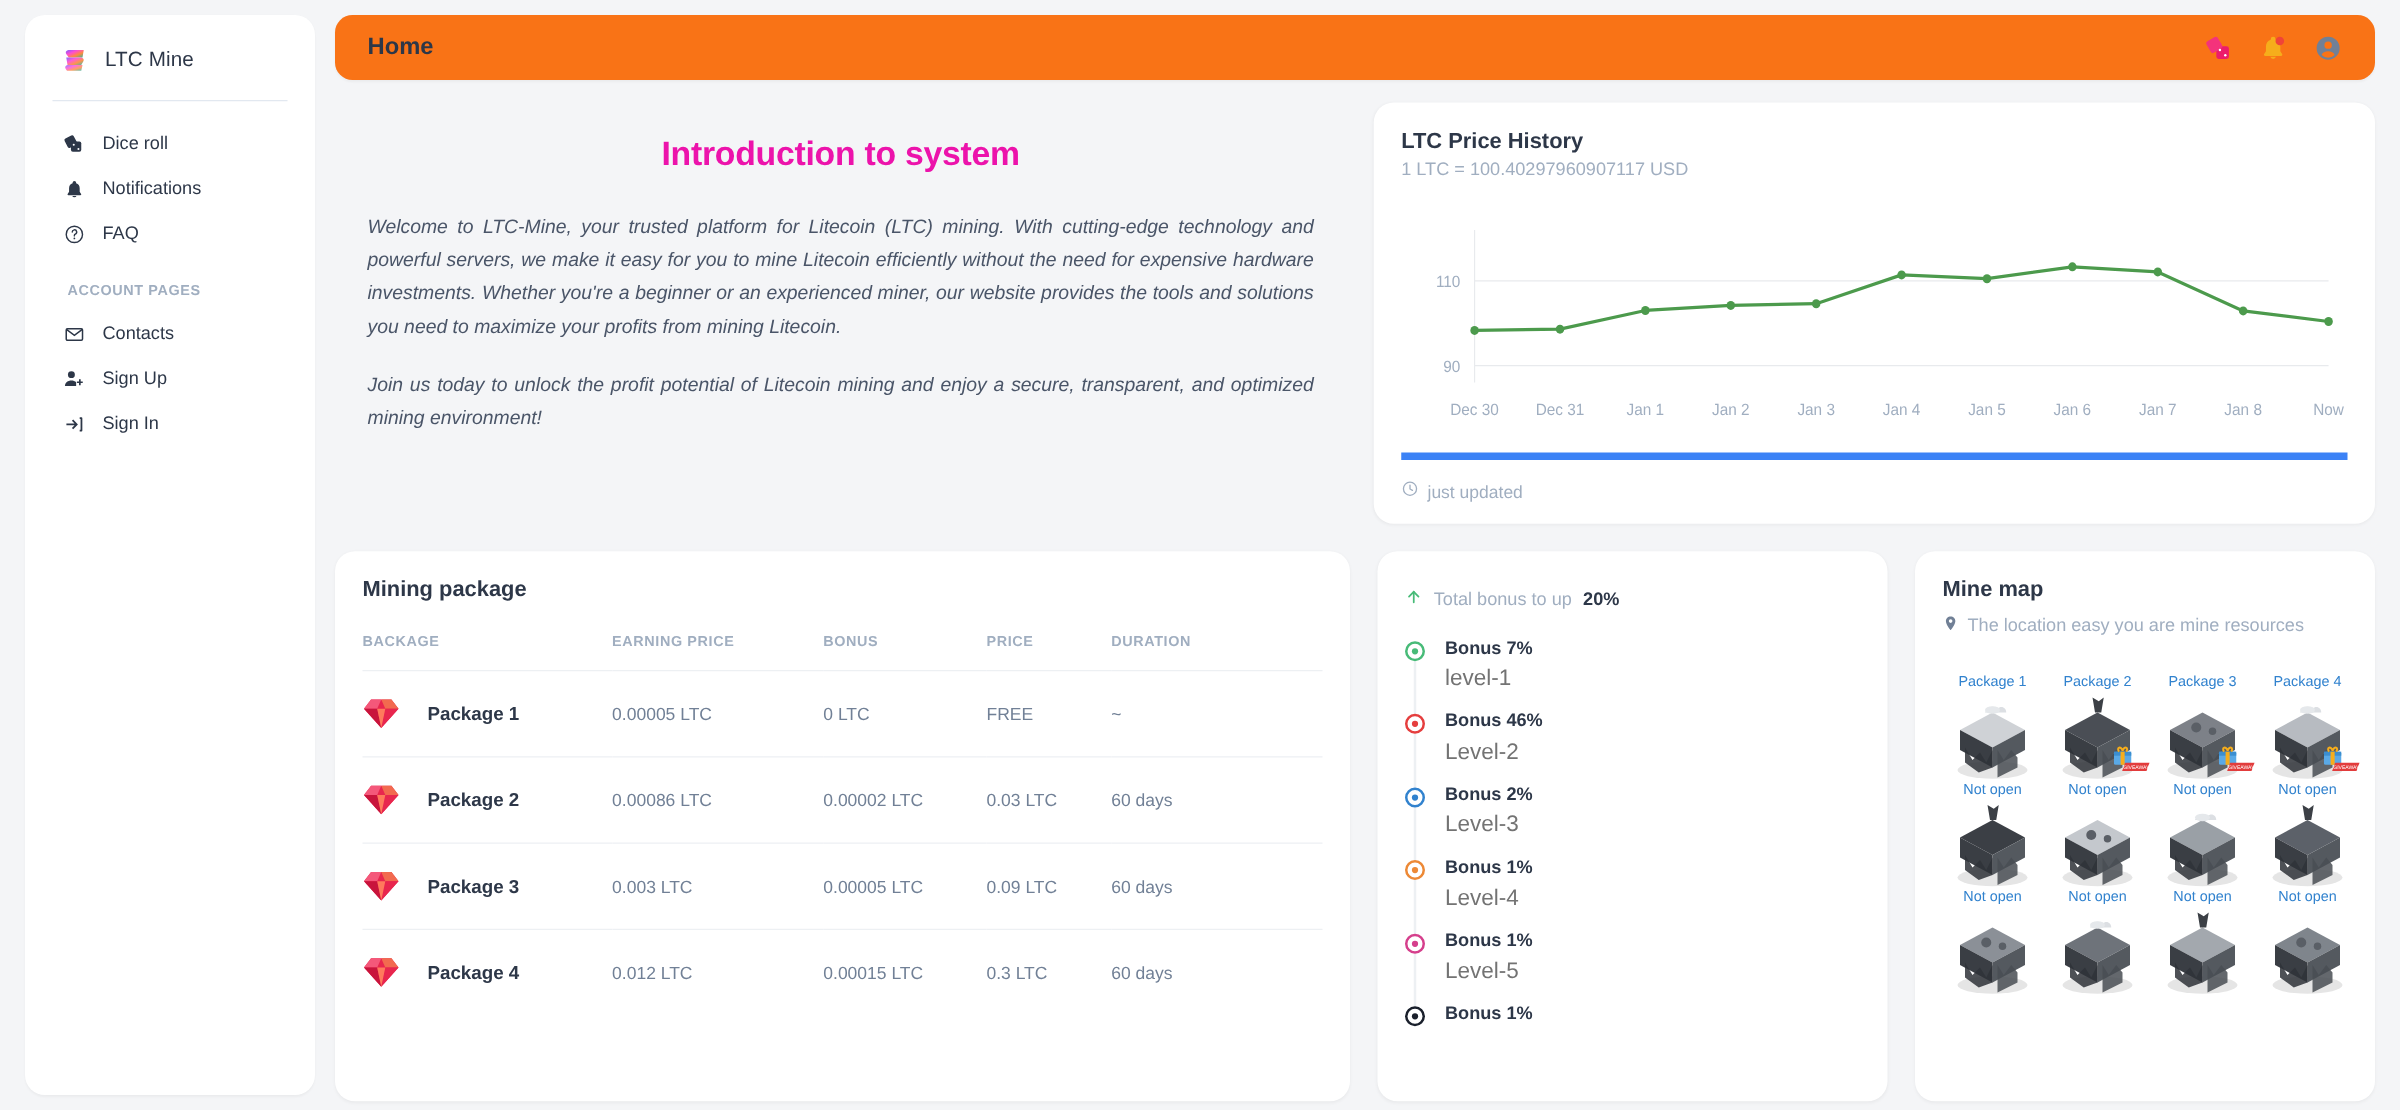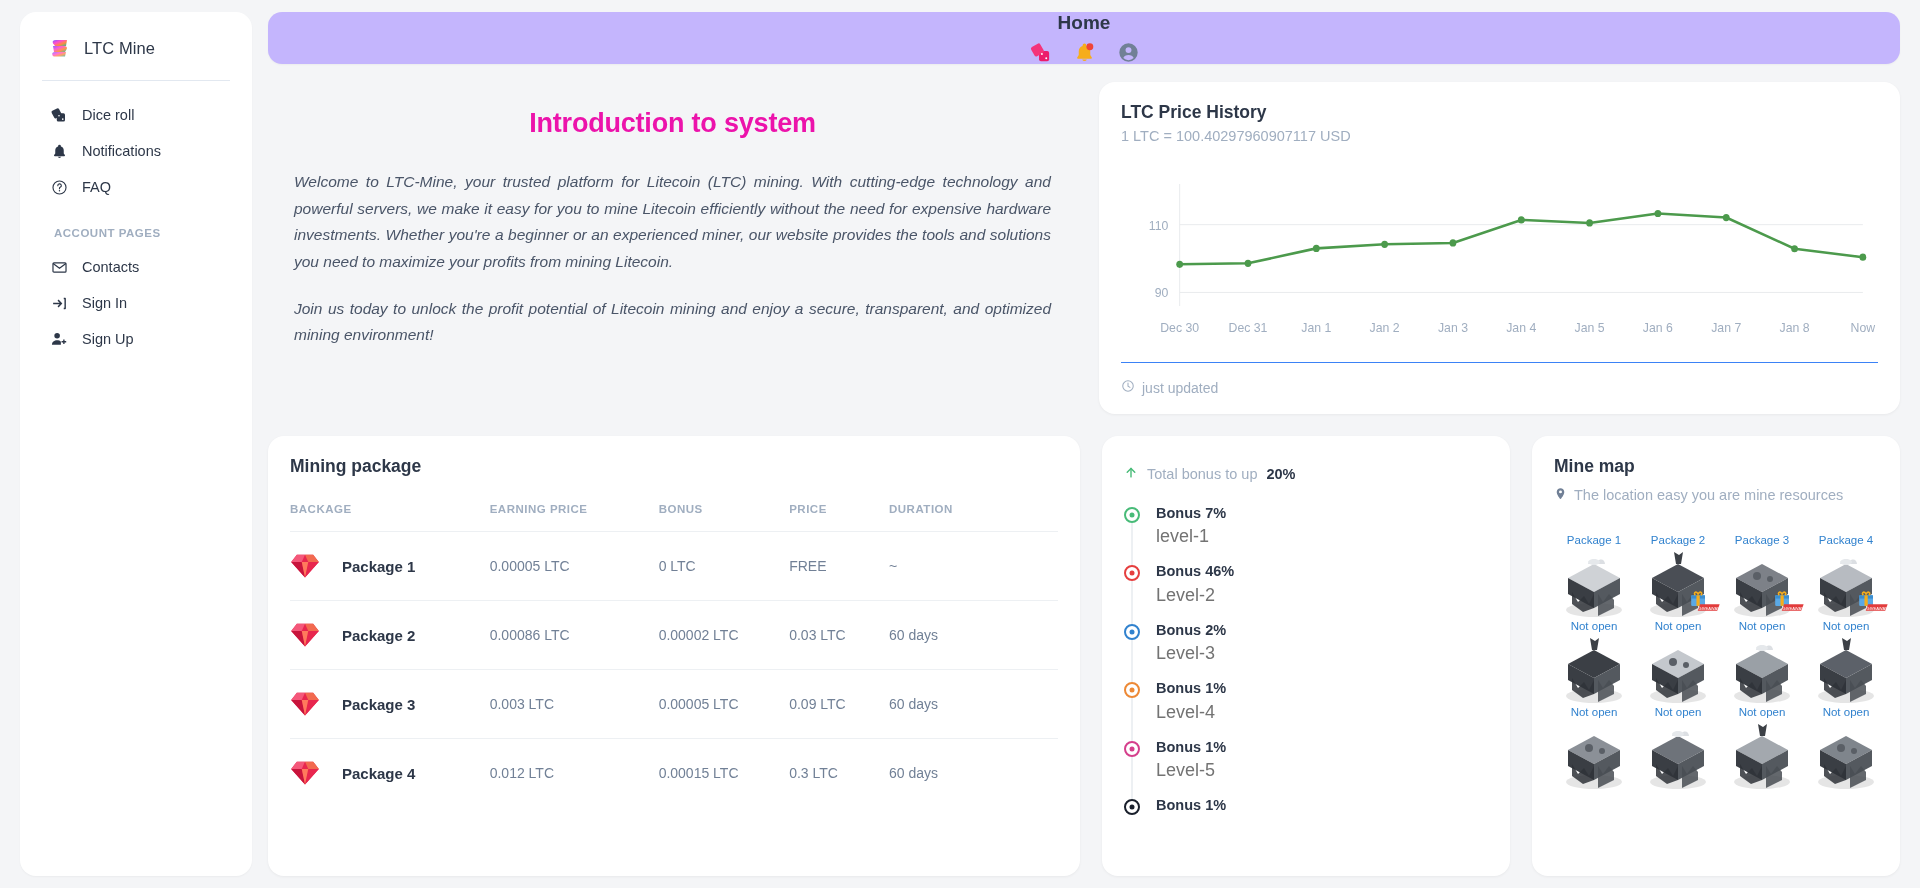--- a/index.html
+++ b/index.html
@@ -38,23 +38,23 @@
   .nav-ico { width: 18px; height: 18px; flex: none; display: flex; align-items: center; justify-content: center; color: #2d3748; }
   .nav-ico svg { display: block; }
   .nav-section {
     font-size: 11.5px; font-weight: 700; color: #a0aec0;
     letter-spacing: .5px; padding: 22px 20px 10px 34px;
   }
 
   
   .main { flex: 1; min-width: 0; padding: 12px 20px 0 16px; display: flex; flex-direction: column; }
   .topbar {
-    background: #c4b5fd; border-radius: 14px; height: 52px;
+    background: #f97316; border-radius: 14px; height: 52px;
     display: flex; align-items: center; justify-content: space-between;
-    padding: 0 26px; box-shadow: 0 1px 2px rgba(0,0,0,.04); flex-direction: column;
+    padding: 0 26px; box-shadow: 0 1px 2px rgba(0,0,0,.04);
   }
   .topbar-title { font-size: 19px; font-weight: 700; color: #2d3748; }
   .topbar-icons { display: flex; align-items: center; gap: 20px; }
   .ticon { width: 24px; height: 24px; position: relative; cursor: pointer; display:flex; align-items:center; justify-content:center;}
 
   .content { display: flex; gap: 22px; margin-top: 18px; }
   .col-left { flex: 1 1 0; min-width: 0; }
   .col-right { flex: 1 1 0; min-width: 0; }
 
   .card {
@@ -75,21 +75,21 @@
 
   
   .chart-card { padding: 20px 22px 18px 22px; }
   .chart-title { font-size: 17.5px; font-weight: 700; color: #2d3748; }
   .chart-sub { font-size: 14.5px; color: #a0aec0; margin-top: 5px; }
   .chart-wrap { margin-top: 22px; height: 180px; position: relative; }
   .chart-wrap svg { display: block; width: 100%; height: 100%; }
   .chart-foot {
     display: flex; align-items: center; gap: 7px;
     color: #a0aec0; font-size: 14px; margin-top: 16px;
-    border-top: 1px solid #3b82f6; padding-top: 16px;
+    border-top: 6px solid #3b82f6; padding-top: 16px;
   }
 
   
   .row2 { display: flex; gap: 22px; margin-top: 22px; align-items: flex-start; }
   .pkg-card { flex: 0 0 812px; padding: 20px 22px 26px 22px; min-height: 440px;}
   .aff-card { flex: 0 0 408px; padding: 20px 22px 20px 22px; min-height: 440px; overflow: hidden;}
   .map-card { flex: 1 1 0; padding: 20px 22px 20px 22px; min-height: 440px; overflow: hidden;}
 
   .card-h { font-size: 17.5px; font-weight: 700; color: #2d3748; }
 
@@ -212,37 +212,37 @@
         <svg width="17" height="17" viewBox="0 0 24 24" fill="none" stroke="currentColor" stroke-width="1.7">
           <rect x="2.8" y="5.6" width="18.4" height="13" rx="1.4"></rect>
           <path d="M3.4 6.6 12 13l8.6-6.4" stroke-linecap="round"></path>
         </svg>
       </span>
       <span>Contacts</span>
     </div>
 
     <div class="nav-item">
       <span class="nav-ico">
-        <svg width="17" height="17" viewBox="0 0 24 24" fill="currentColor">
-          <path d="M3 11h9.2l-3-3 1.5-1.5L16 12l-5.3 5.5L9.2 16l3-3H3z"></path>
-          <path d="M18 4h2a1 1 0 0 1 1 1v14a1 1 0 0 1-1 1h-2v-2h1V6h-1z"></path>
-        </svg>
-      </span>
-      <span>Sign In</span>
-    </div>
-
-    <div class="nav-item">
-      <span class="nav-ico">
         <svg width="18" height="18" viewBox="0 0 24 24" fill="currentColor">
           <circle cx="9.5" cy="7.6" r="3.7"></circle>
           <path d="M2.6 19.6c0-3.6 3.1-5.8 6.9-5.8 2 0 3.8.6 5 1.7v4.1z"></path>
           <path d="M17.6 12.6h1.8v2.2h2.2v1.8h-2.2v2.2h-1.8v-2.2h-2.2v-1.8h2.2z"></path>
         </svg>
       </span>
       <span>Sign Up</span>
+    </div>
+
+    <div class="nav-item">
+      <span class="nav-ico">
+        <svg width="17" height="17" viewBox="0 0 24 24" fill="currentColor">
+          <path d="M3 11h9.2l-3-3 1.5-1.5L16 12l-5.3 5.5L9.2 16l3-3H3z"></path>
+          <path d="M18 4h2a1 1 0 0 1 1 1v14a1 1 0 0 1-1 1h-2v-2h1V6h-1z"></path>
+        </svg>
+      </span>
+      <span>Sign In</span>
     </div>
   </aside>
 
   <div class="main">
 
     <header class="topbar">
       <div class="topbar-title">Home</div>
       <div class="topbar-icons">
         <span class="ticon">
           <svg width="23" height="23" viewBox="0 0 24 24">

